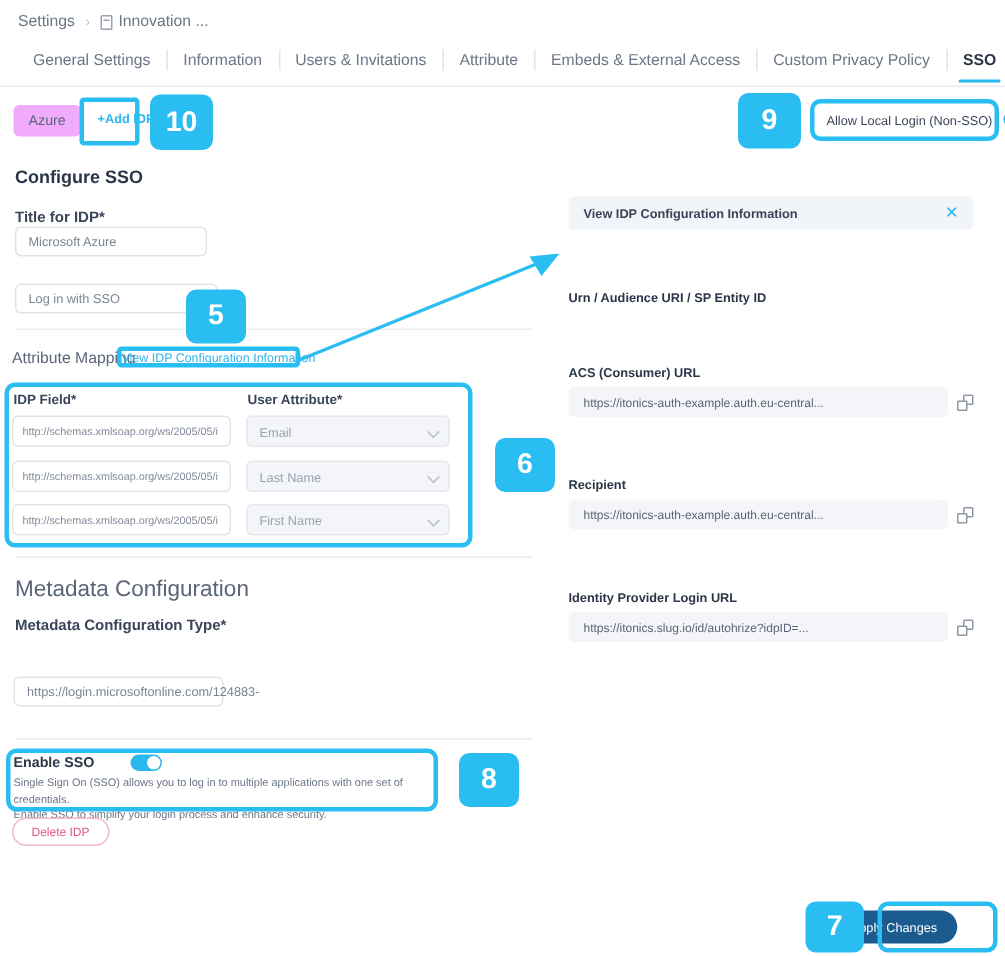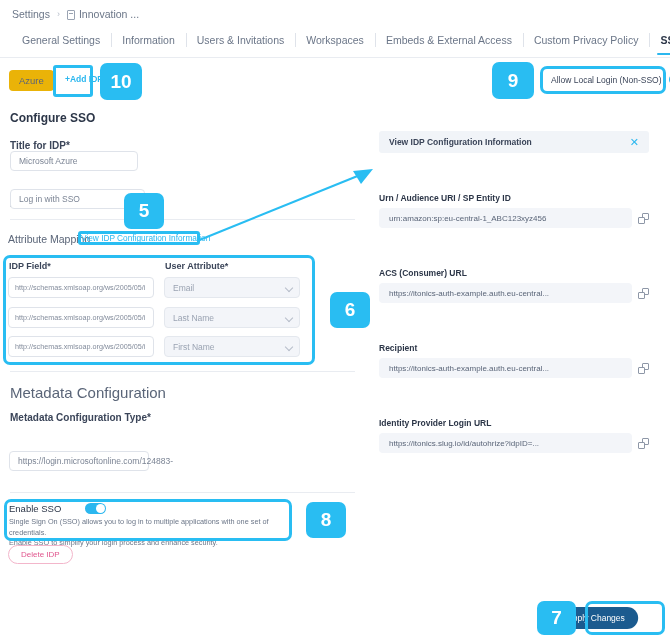--- a/index.html
+++ b/index.html
@@ -52,21 +52,21 @@
     background: #2bb7ef; border-radius: 2px;
   }
   .tabs-rule {
     position: absolute; left: 0; top: 57px; width: 670px;
     border-top: 1px solid #e9ecf1;
   }
 
   
   .chip-azure {
     position: absolute; left: 9px; top: 70px;
-    padding: 5px 10px; background: #eab308; border-radius: 4px;
+    padding: 5px 10px; background: #f0abfc; border-radius: 4px;
     font-size: 9.5px; color: #5a6578;
   }
   .chip-add {
     position: absolute; left: 57px; top: 68px;
     padding: 6px 8px; background: #fff; border-radius: 3px;
     font-size: 8.5px; color: #2bb7ef; font-weight: bold;
   }
 
   
   .h-configure {
@@ -130,21 +130,21 @@
     border: 1.5px solid #c3c9d4; background: #fff; position: relative;
   }
   .radio.on { border-color: #1f8fe0; }
   .radio.on::after {
     content: ""; position: absolute; left: 1.5px; top: 1.5px;
     width: 5px; height: 5px; border-radius: 50%; background: #1f8fe0;
   }
 
   
   .enable-box { position: absolute; left: 9px; top: 503px; width: 281px; }
-  .enable-title-row { display: flex; align-items: flex-end; gap: 24px; }
+  .enable-title-row { display: flex; align-items: flex-end; gap: 24px; font-weight: bold; }
   .enable-title { font-size: 9.5px; color: #2c3648; }
   .enable-desc {
     margin-top: 3px; font-size: 7.3px; color: #6b7688; line-height: 1.45;
   }
   .toggle {
     width: 21px; height: 11px; border-radius: 6px; background: #2bb7ef;
     position: relative;
   }
   .toggle .knob {
     position: absolute; right: 1px; top: 1px;
@@ -223,21 +223,21 @@
     <span class="crumb-group">
       <span class="doc-ico"></span>
       <span class="crumb">Innovation ...</span>
     </span>
   </div>
 
   <div class="tabs">
     <div class="tab"><span>General Settings</span></div>
     <div class="tab"><span>Information</span></div>
     <div class="tab"><span>Users &amp; Invitations</span></div>
-    <div class="tab"><span>Workspaces</span></div>
+    <div class="tab"><span>Attribute</span></div>
     <div class="tab"><span>Embeds &amp; External Access</span></div>
     <div class="tab"><span>Custom Privacy Policy</span></div>
     <div class="tab active">
       <span>SSO</span>
       <span class="underline"></span>
     </div>
   </div>
   <div class="tabs-rule"></div>
 
   <div class="chip-azure">Azure</div>
@@ -306,27 +306,20 @@
   <div class="btn-delete">Delete IDP</div>
 
   <div class="panel">
     <div class="panel-head">
       <span class="panel-head-title">View IDP Configuration Information</span>
       <span class="panel-close">✕</span>
     </div>
 
     <div class="panel-field">
       <div class="panel-label">Urn / Audience URI / SP Entity ID</div>
-      <div class="panel-input-row">
-        <div class="panel-input">urn:amazon:sp:eu-central-1_ABC123xyz456</div>
-        <span class="copy-ico">
-            <span class="sq1"></span>
-            <span class="sq2"></span>
-          </span>
-      </div>
     </div>
 
     <div class="panel-field">
       <div class="panel-label">ACS (Consumer) URL</div>
       <div class="panel-input-row">
         <div class="panel-input">https://itonics-auth-example.auth.eu-central...</div>
         <span class="copy-ico">
             <span class="sq1"></span>
             <span class="sq2"></span>
           </span>

